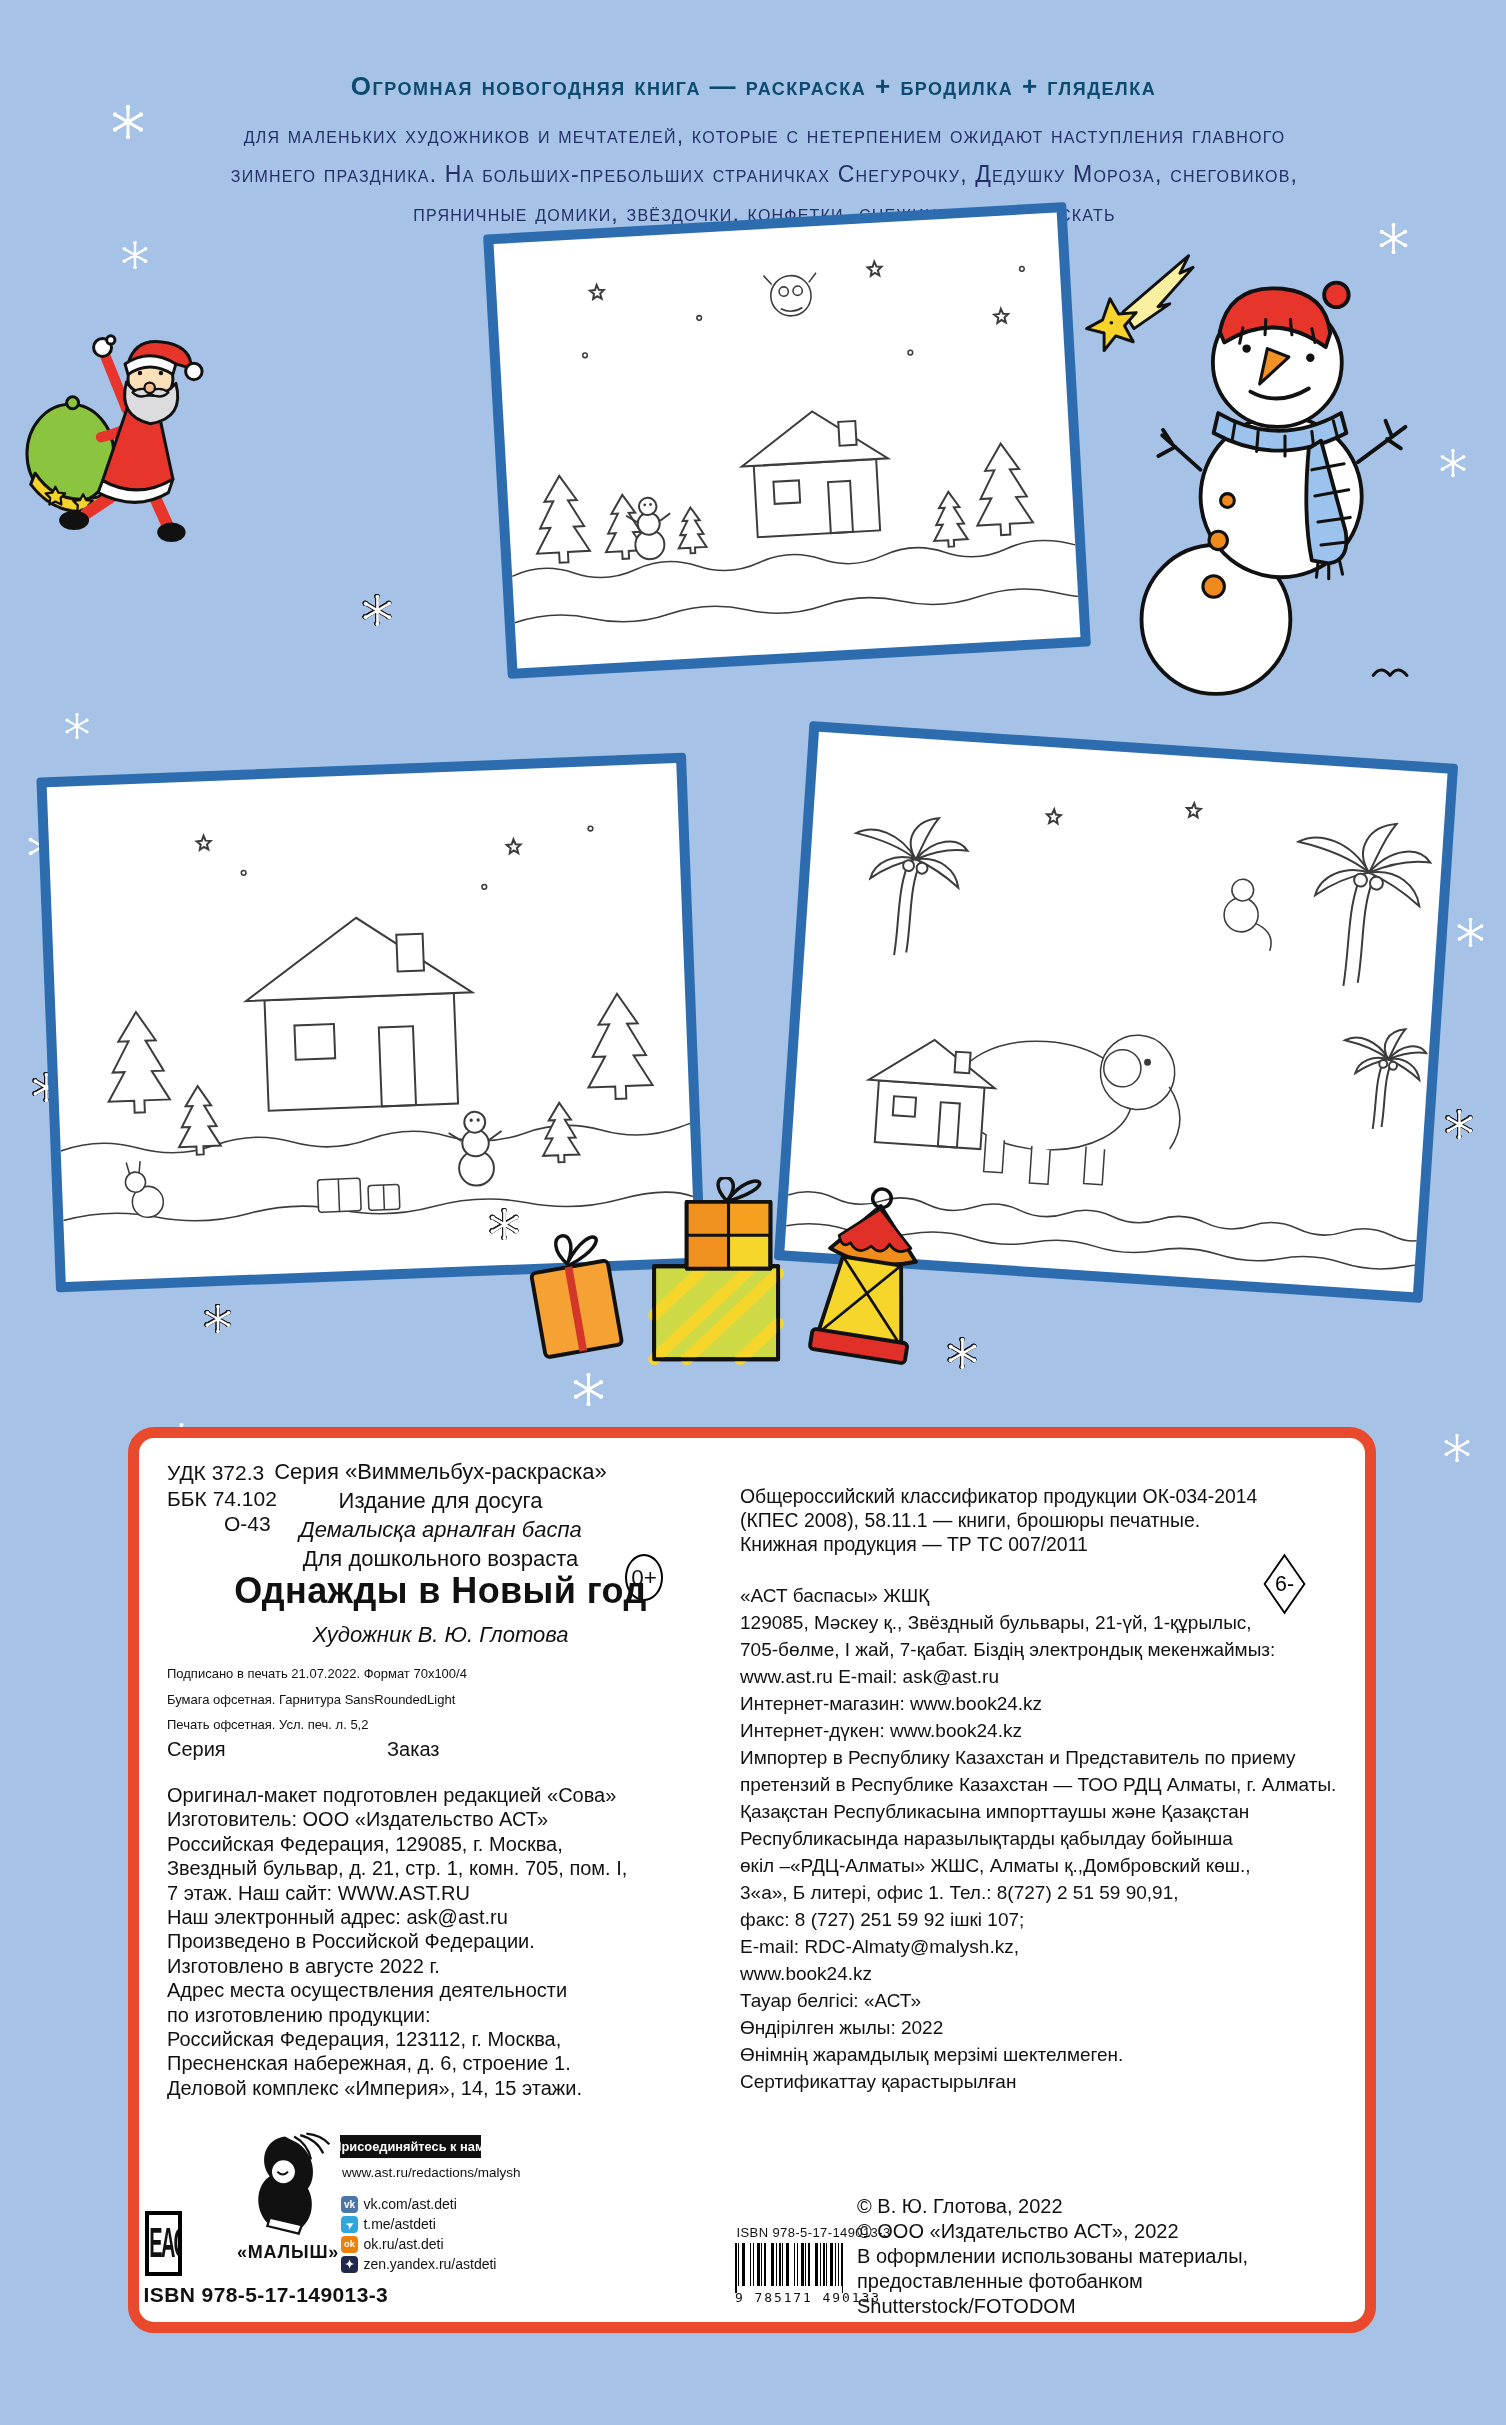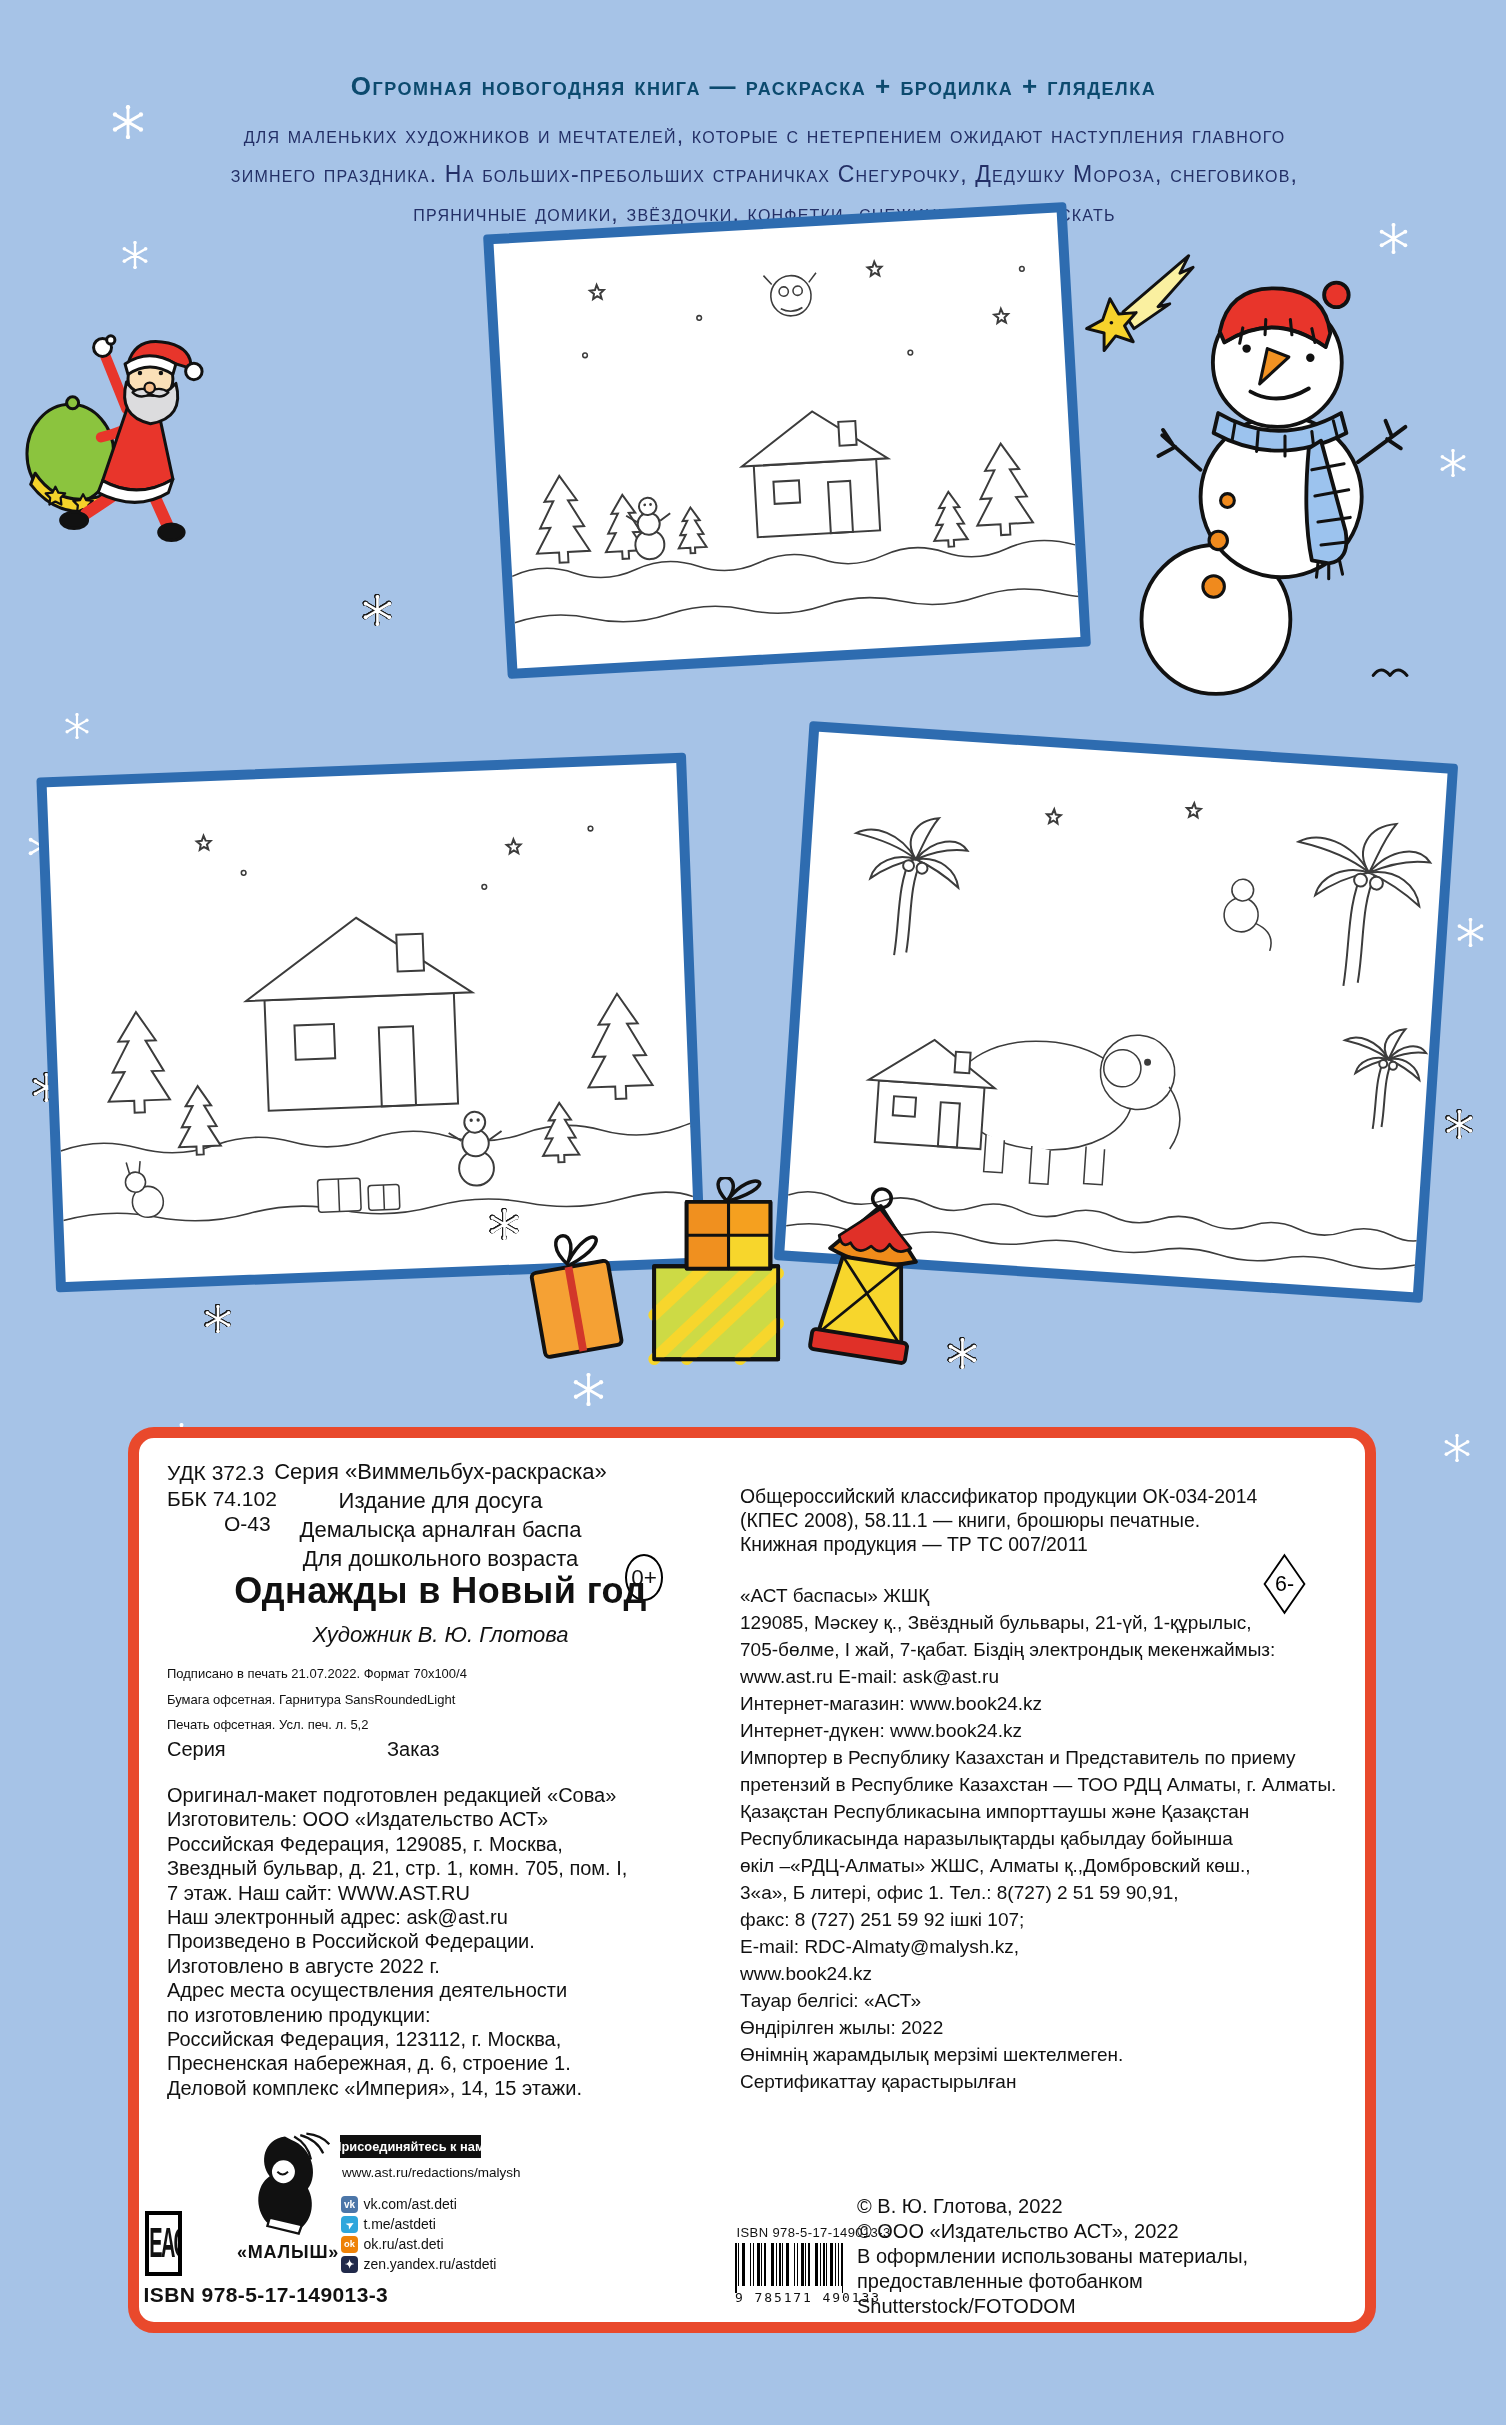--- a/index.html
+++ b/index.html
@@ -33,21 +33,21 @@
 
   
   .panel{position:absolute;left:128px;top:1427px;width:1248px;height:906px;
          box-sizing:border-box;background:#fff;border:11px solid #e9492c;border-radius:26px;
          z-index:4;color:#111;}
   .panel .abs{position:absolute;white-space:nowrap;}
   .udk{left:28px;top:22px;font-size:21px;line-height:25.5px;}
   .udk .ln:nth-child(3){padding-left:57px;}
   .cblock{left:46px;width:511px;text-align:center;}
   .series{top:18.6px;font-size:22px;line-height:29px;}
-  .series .ln:nth-child(3){}
+  .series .ln:nth-child(3){font-style:italic;}
   .booktitle{top:132px;font-size:36px;font-weight:bold;letter-spacing:0.4px;}
   .artist{top:184px;font-size:22px;font-style:italic;}
   .age0{left:486px;top:116px;width:34px;height:43px;border:2.3px solid #000;border-radius:50%;
         display:flex;align-items:center;justify-content:center;font-size:22.5px;}
   .print{left:28px;top:223px;font-size:13px;line-height:25.5px;}
   .tirazh-row{left:28px;top:300px;font-size:20px;}
   .tirazh-row .zakaz{position:absolute;left:220px;top:0;}
   .maker{left:28px;top:345px;font-size:20px;line-height:24.4px;}
   .rtop{left:601px;top:46px;font-size:19.4px;line-height:24px;}
   .kz{left:601px;top:144px;font-size:19px;line-height:27px;}

